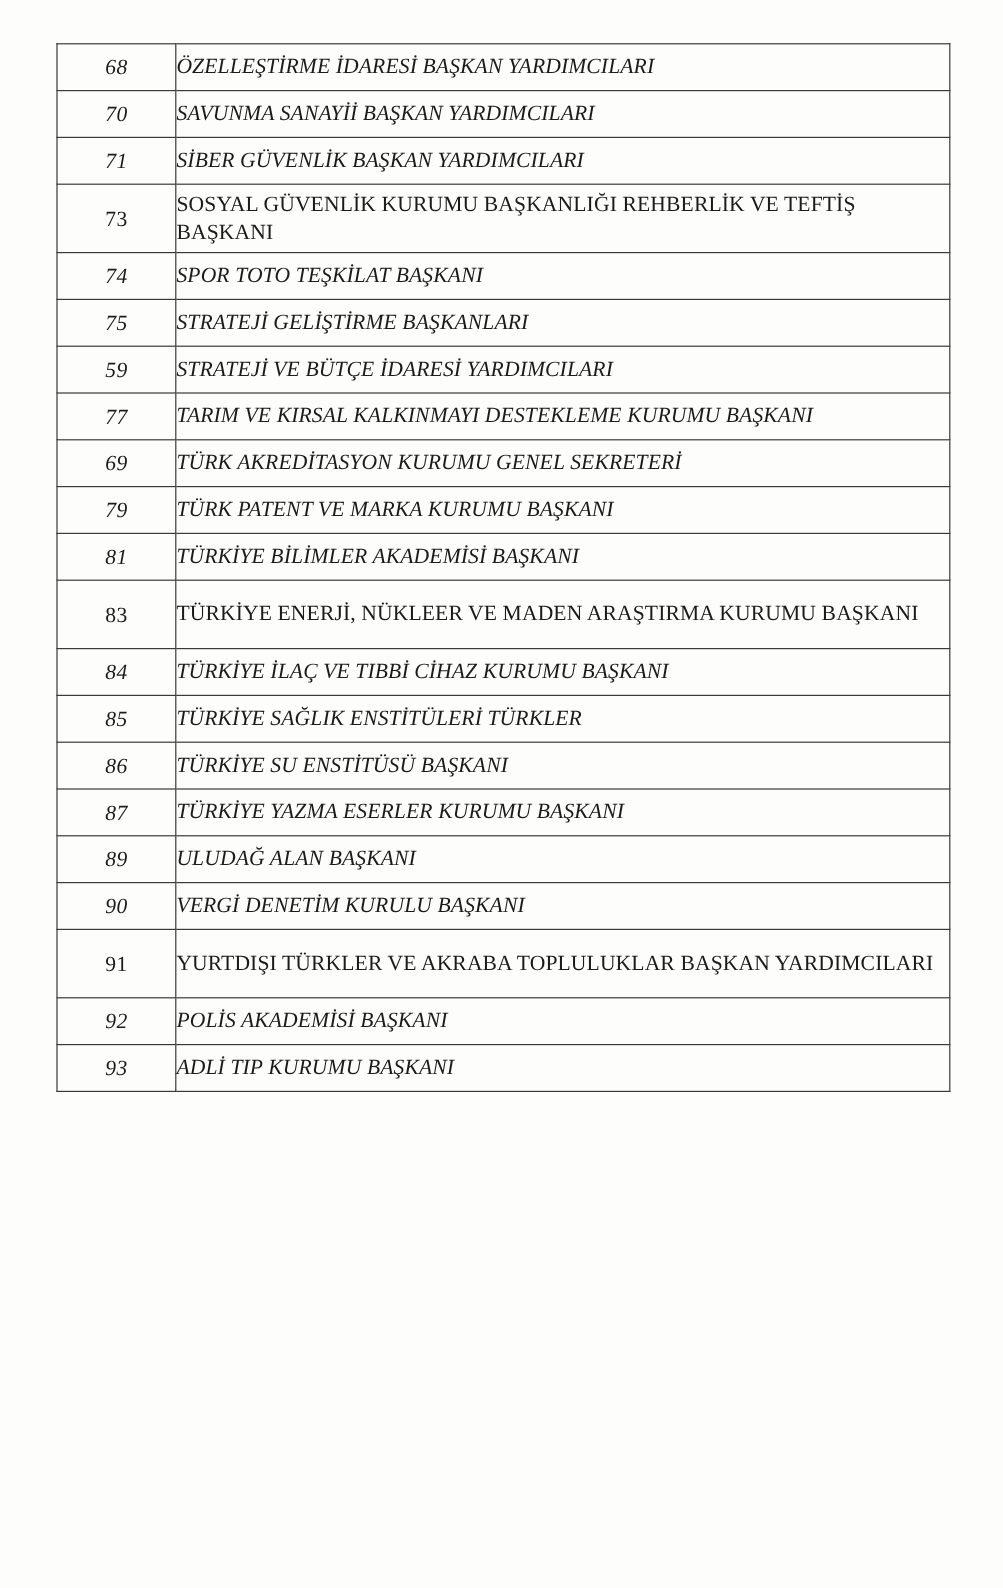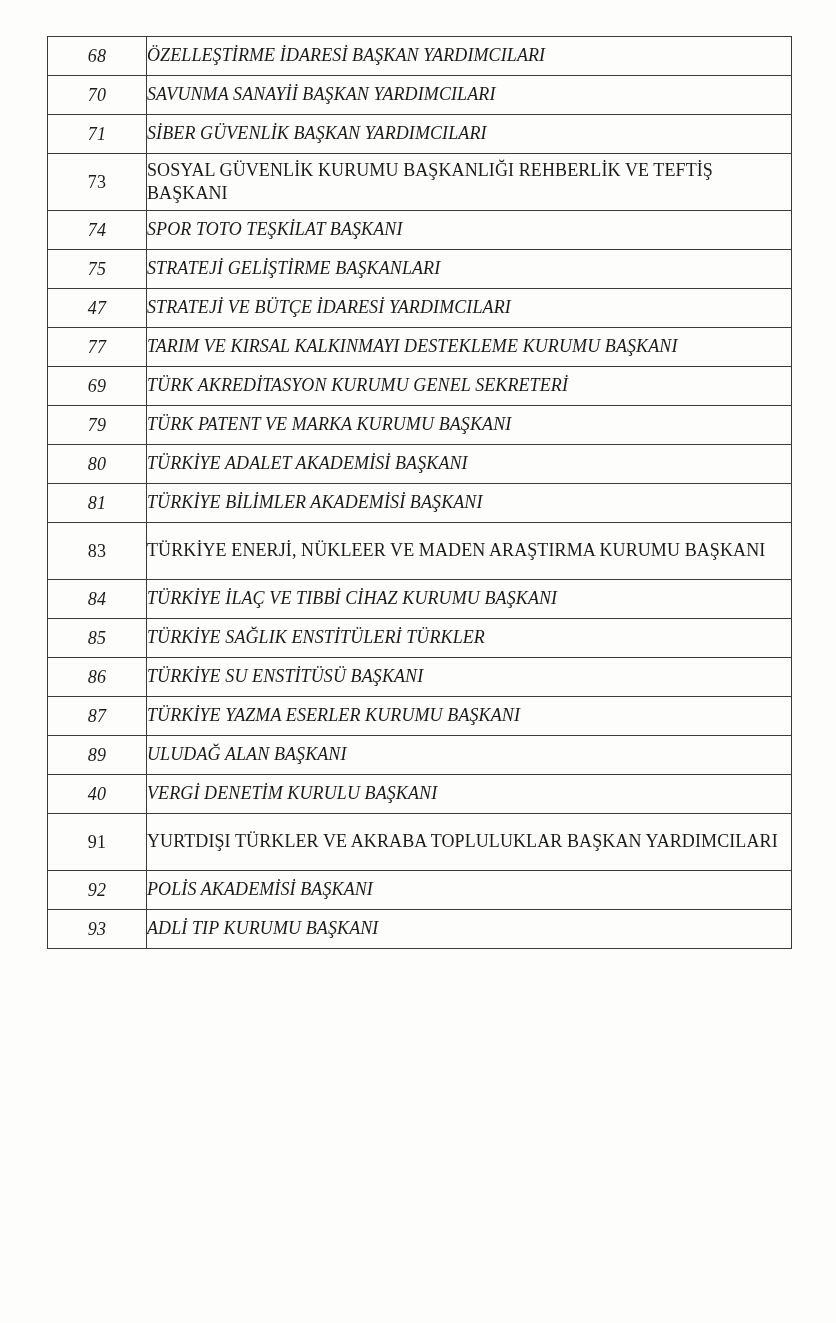--- a/index.html
+++ b/index.html
@@ -111,21 +111,21 @@
           <tr class="row-1">
             <td class="num-cell">
               <span class="cell-inner">75</span>
             </td>
             <td class="text-cell">
               <span class="cell-inner">STRATEJİ GELİŞTİRME BAŞKANLARI</span>
             </td>
           </tr>
           <tr class="row-1">
             <td class="num-cell">
-              <span class="cell-inner">47</span>
+              <span class="cell-inner">59</span>
             </td>
             <td class="text-cell">
               <span class="cell-inner">STRATEJİ VE BÜTÇE İDARESİ YARDIMCILARI</span>
             </td>
           </tr>
           <tr class="row-1">
             <td class="num-cell">
               <span class="cell-inner">77</span>
             </td>
             <td class="text-cell">
@@ -143,28 +143,20 @@
           <tr class="row-1">
             <td class="num-cell">
               <span class="cell-inner">79</span>
             </td>
             <td class="text-cell">
               <span class="cell-inner">TÜRK PATENT VE MARKA KURUMU BAŞKANI</span>
             </td>
           </tr>
           <tr class="row-1">
             <td class="num-cell">
-              <span class="cell-inner">80</span>
-            </td>
-            <td class="text-cell">
-              <span class="cell-inner">TÜRKİYE ADALET AKADEMİSİ BAŞKANI</span>
-            </td>
-          </tr>
-          <tr class="row-1">
-            <td class="num-cell">
               <span class="cell-inner">81</span>
             </td>
             <td class="text-cell">
               <span class="cell-inner">TÜRKİYE BİLİMLER AKADEMİSİ BAŞKANI</span>
             </td>
           </tr>
           <tr class="row-2">
             <td class="num-cell">
               <span class="cell-inner">83</span>
             </td>
@@ -207,21 +199,21 @@
           <tr class="row-1">
             <td class="num-cell">
               <span class="cell-inner">89</span>
             </td>
             <td class="text-cell">
               <span class="cell-inner">ULUDAĞ ALAN BAŞKANI</span>
             </td>
           </tr>
           <tr class="row-1">
             <td class="num-cell">
-              <span class="cell-inner">40</span>
+              <span class="cell-inner">90</span>
             </td>
             <td class="text-cell">
               <span class="cell-inner">VERGİ DENETİM KURULU BAŞKANI</span>
             </td>
           </tr>
           <tr class="row-2">
             <td class="num-cell">
               <span class="cell-inner">91</span>
             </td>
             <td class="text-cell">

